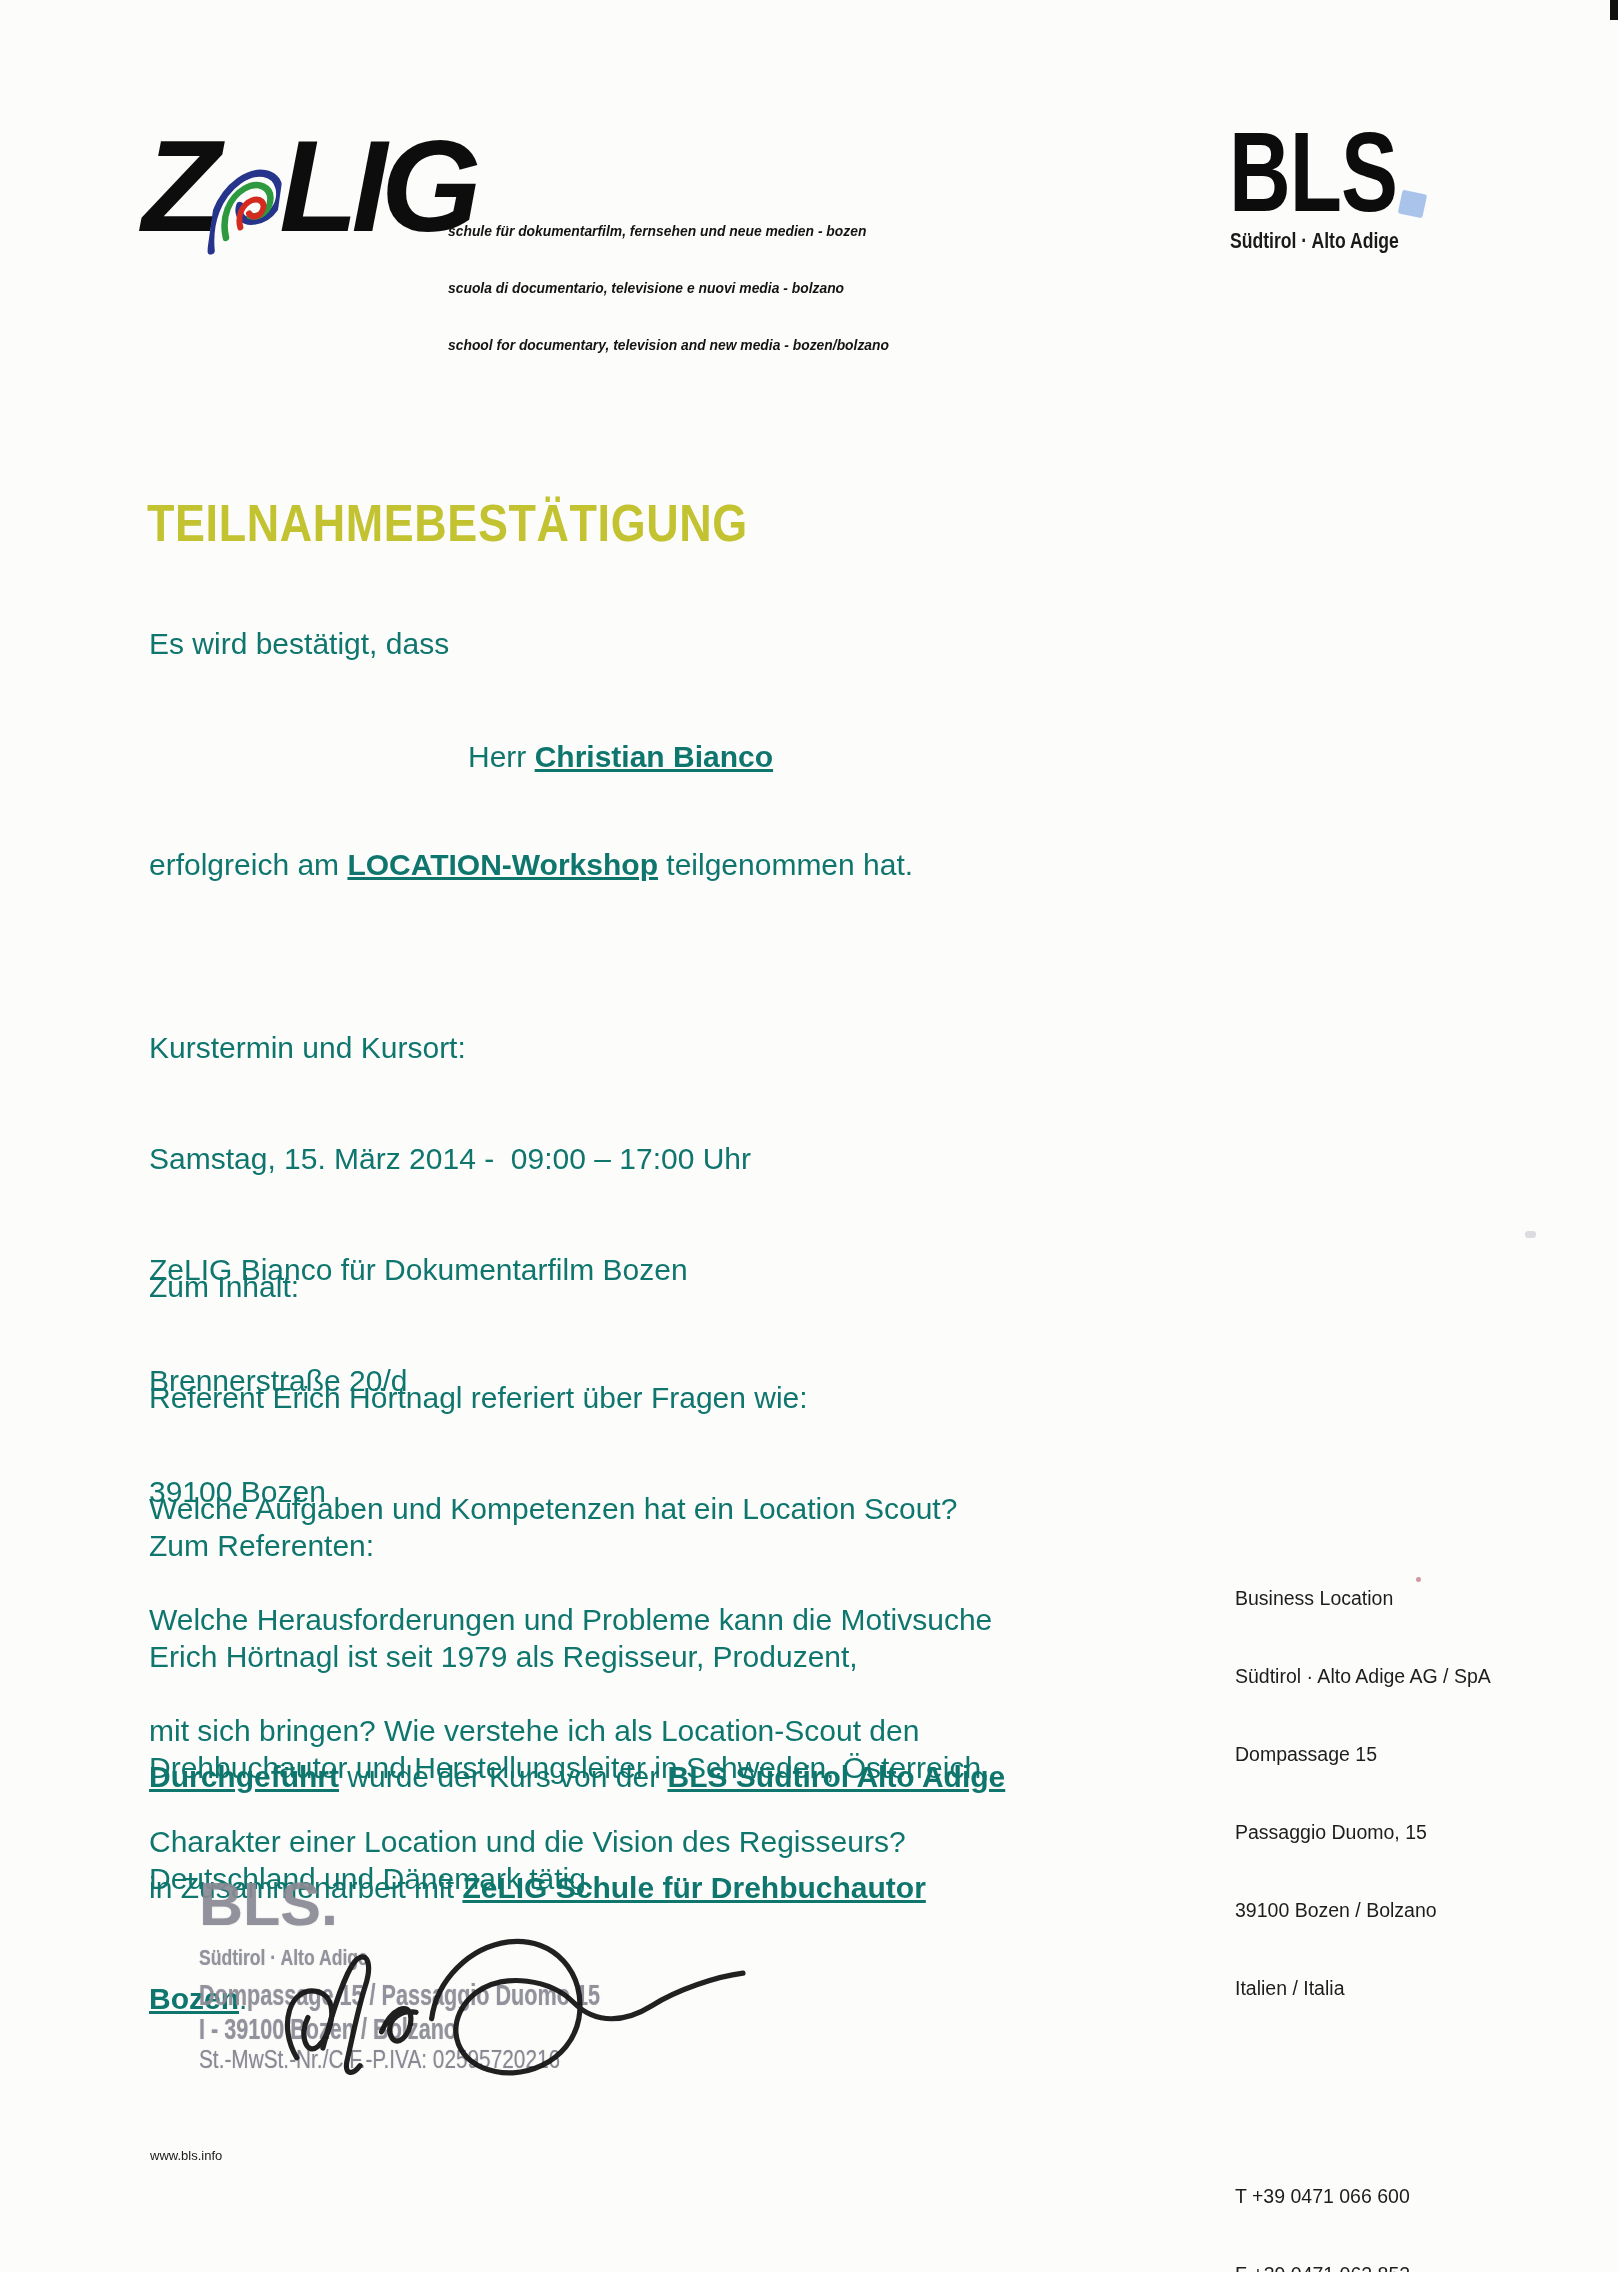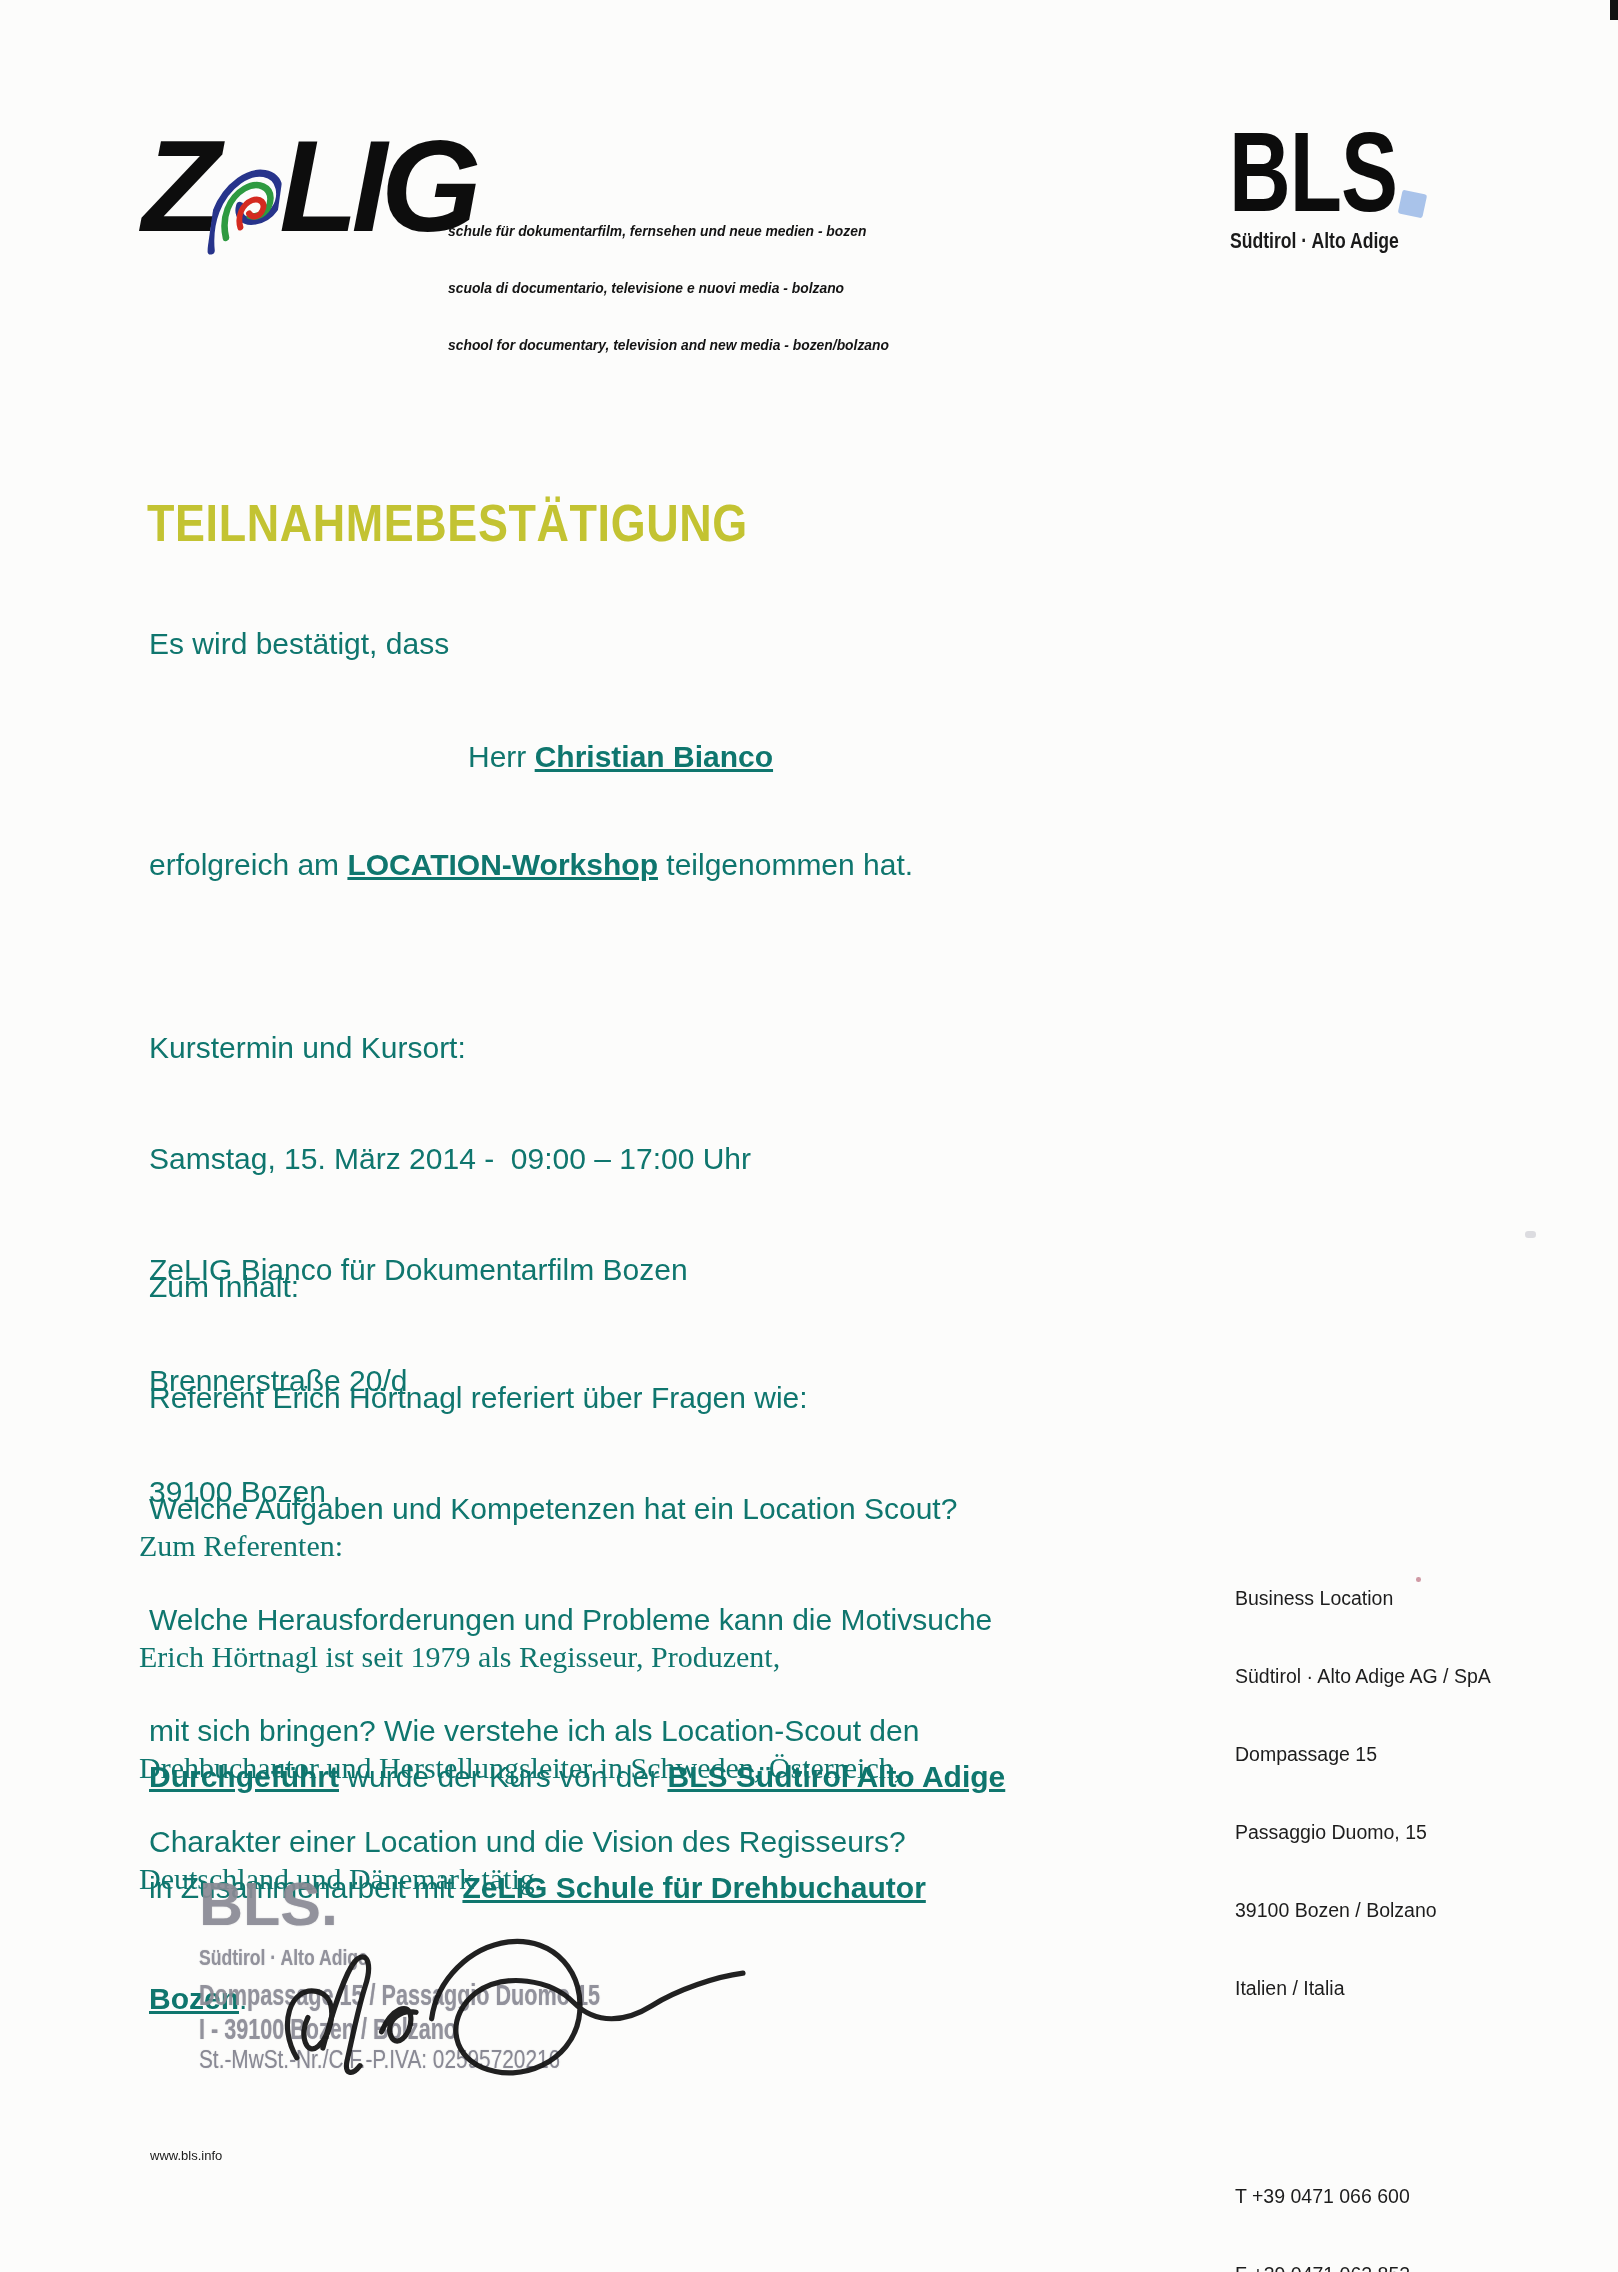--- a/index.html
+++ b/index.html
@@ -119,21 +119,21 @@
 
   <div class="abs bodyblock" style="left:149px; top:1194px;">
     <div>Zum Inhalt:</div>
     <div>Referent Erich Hörtnagl referiert über Fragen wie:</div>
     <div>Welche Aufgaben und Kompetenzen hat ein Location Scout?</div>
     <div>Welche Herausforderungen und Probleme kann die Motivsuche</div>
     <div>mit sich bringen? Wie verstehe ich als Location-Scout den</div>
     <div>Charakter einer Location und die Vision des Regisseurs?</div>
   </div>
 
-  <div class="abs bodyblock" style="left:139px; top:1453px;font-family:Liberation Serif, serif;">
+  <div class="abs bodyblock" style="left:149px; top:1453px;">
     <div>Zum Referenten:</div>
     <div>Erich Hörtnagl ist seit 1979 als Regisseur, Produzent,</div>
     <div>Drehbuchautor und Herstellungsleiter in Schweden, Österreich,</div>
     <div>Deutschland und Dänemark tätig.</div>
   </div>
 
   <div class="abs bodyblock" style="left:149px; top:1684px;">
     <div><span class="b">Durchgeführt</span><span> wurde der Kurs von der </span><span class="b">BLS Südtirol Alto Adige</span></div>
     <div><span>in Zusammenarbeit mit </span><span class="b">ZeLIG Schule für Drehbuchautor</span></div>
     <div><span class="b">Bozen</span><span>.</span></div>

